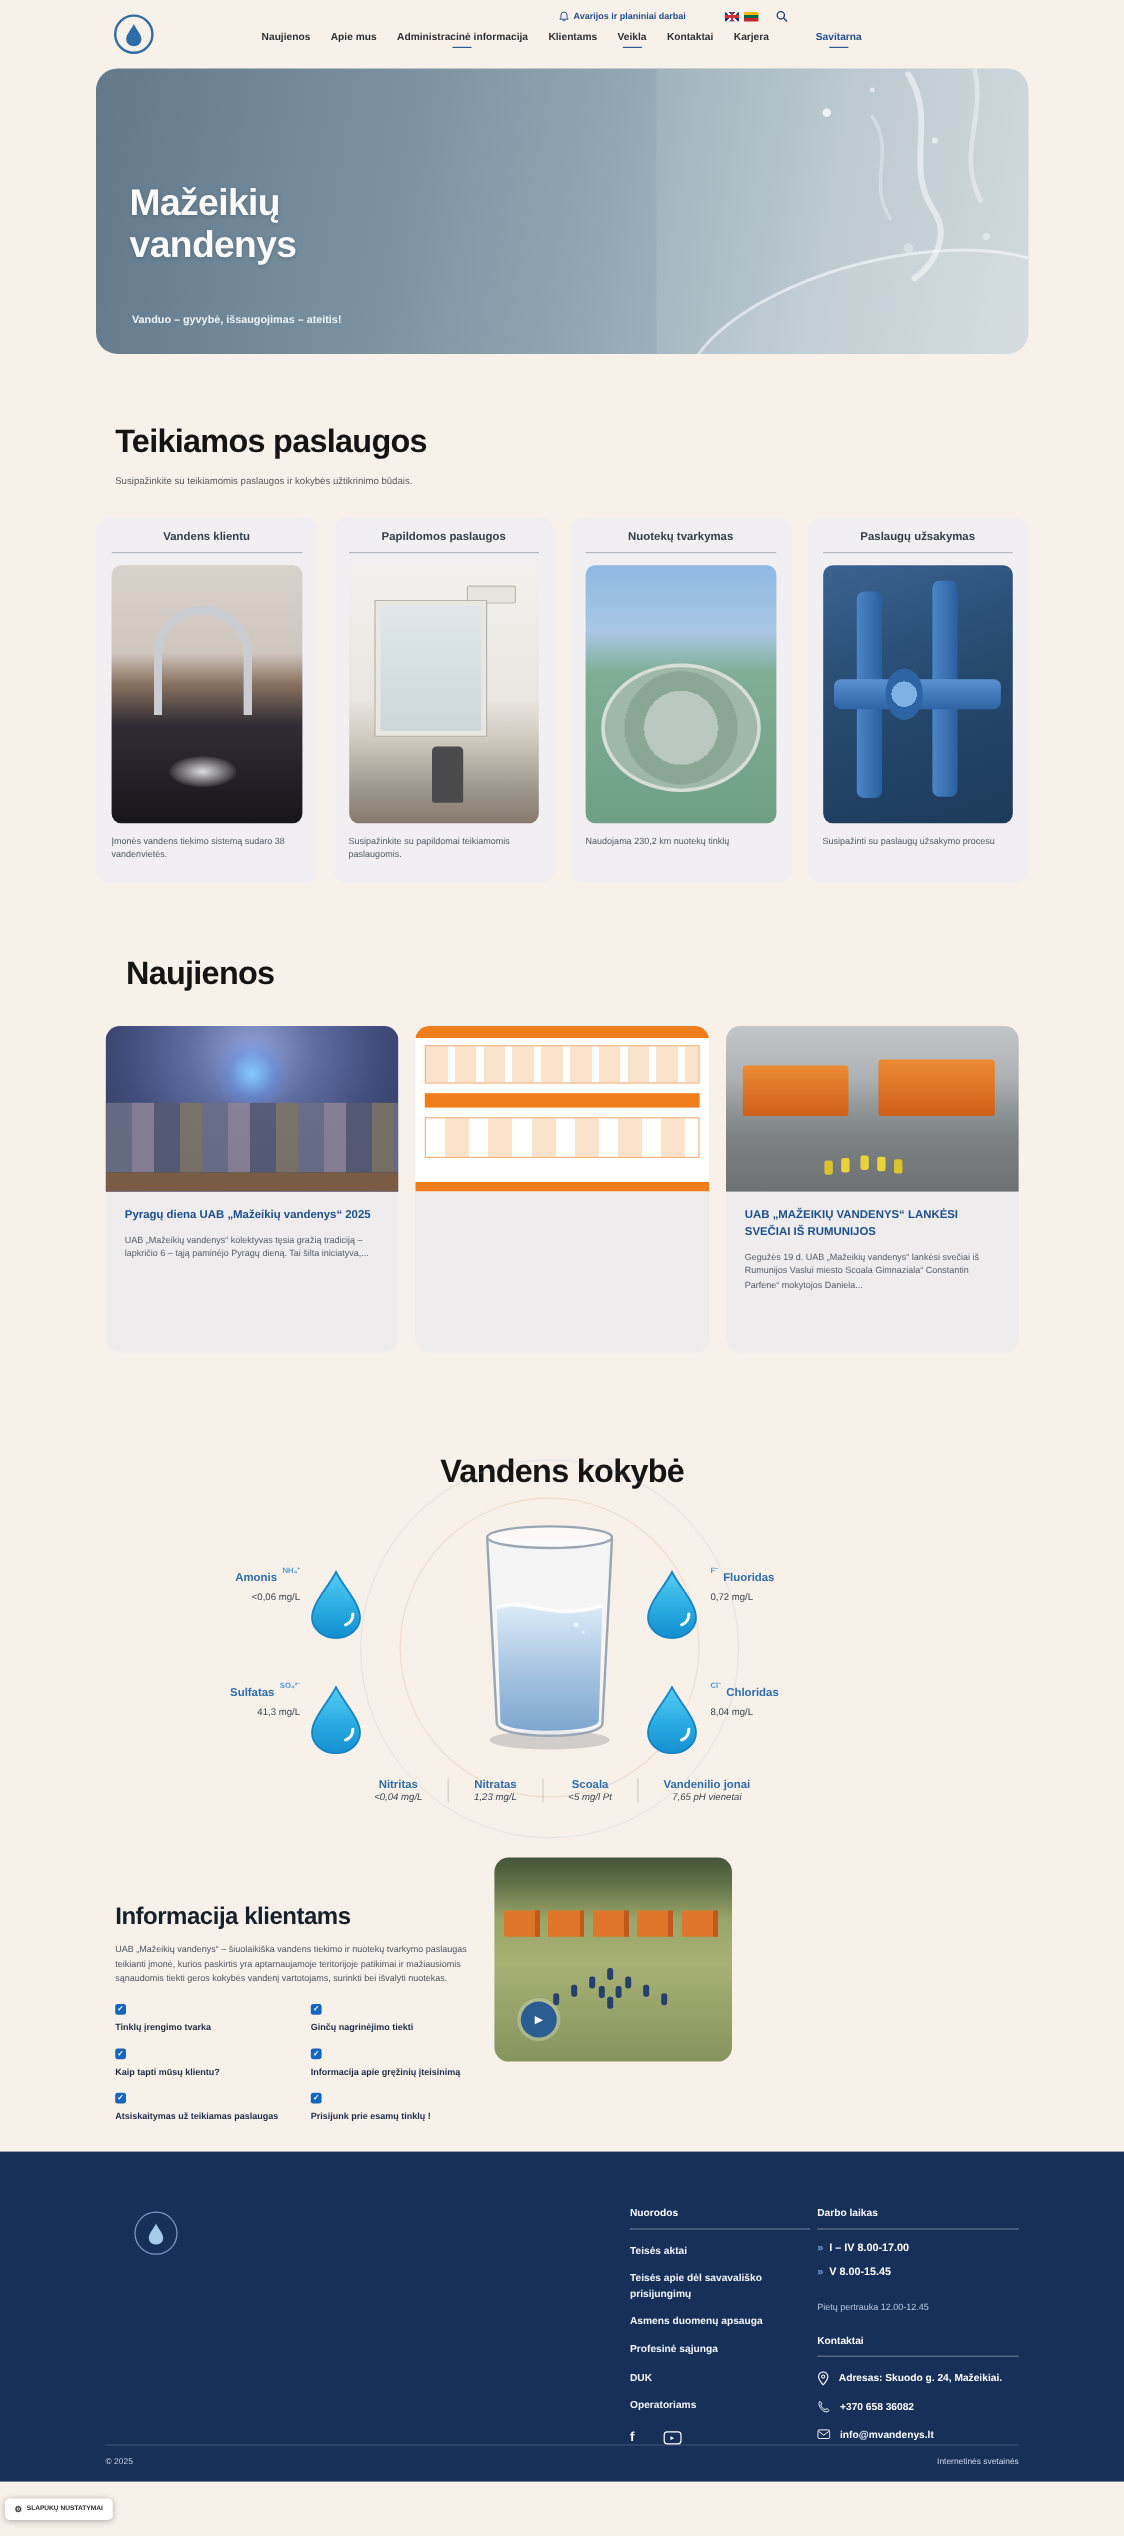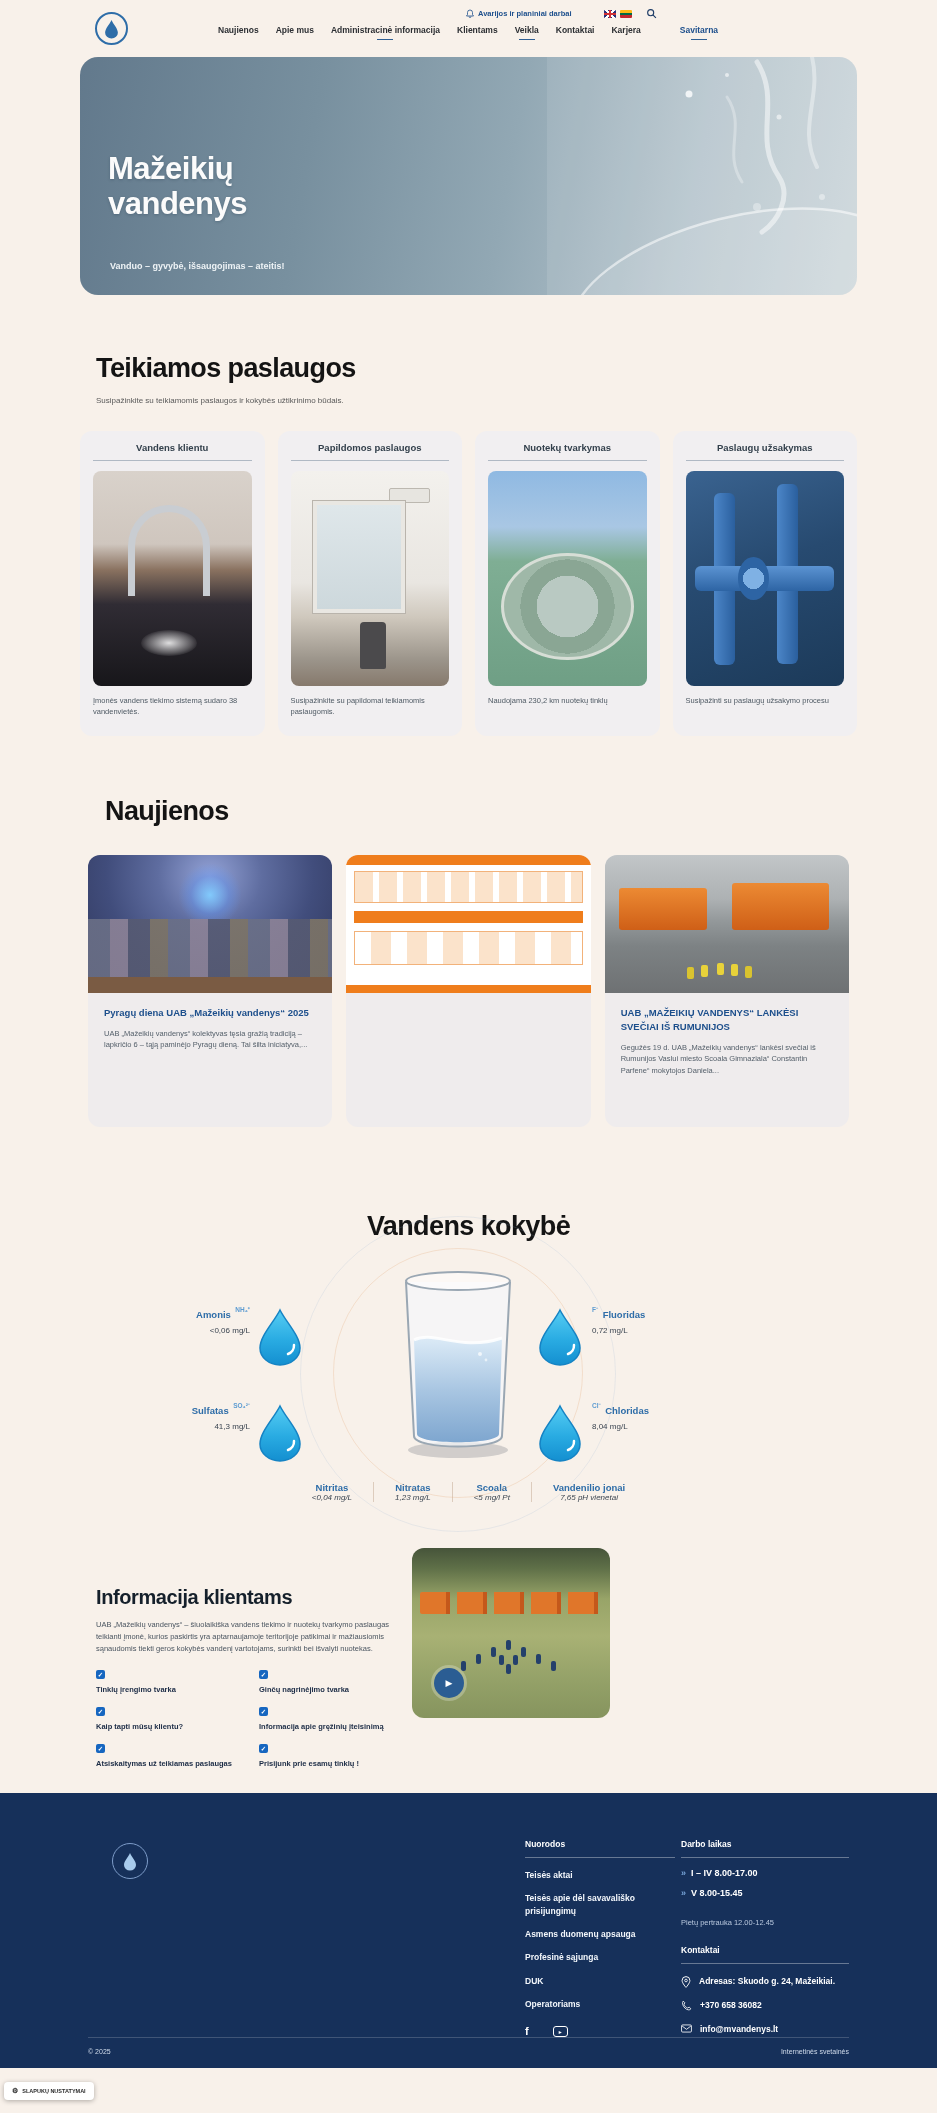--- a/index.html
+++ b/index.html
@@ -431,21 +431,21 @@
           <span class="clabel">Kaip tapti mūsų klientu?</span>
         </div>
         <div class="check-item">
           <span class="cbox">✓</span>
           <span class="clabel">Atsiskaitymas už teikiamas paslaugas</span>
         </div>
       </div>
       <div class="check-col">
         <div class="check-item">
           <span class="cbox">✓</span>
-          <span class="clabel">Ginčų nagrinėjimo tvarka</span>
+          <span class="clabel">Ginčų nagrinėjimo tiekti</span>
         </div>
         <div class="check-item">
           <span class="cbox">✓</span>
           <span class="clabel">Informacija apie gręžinių įteisinimą</span>
         </div>
         <div class="check-item">
           <span class="cbox">✓</span>
           <span class="clabel">Prisijunk prie esamų tinklų !</span>
         </div>
       </div>

